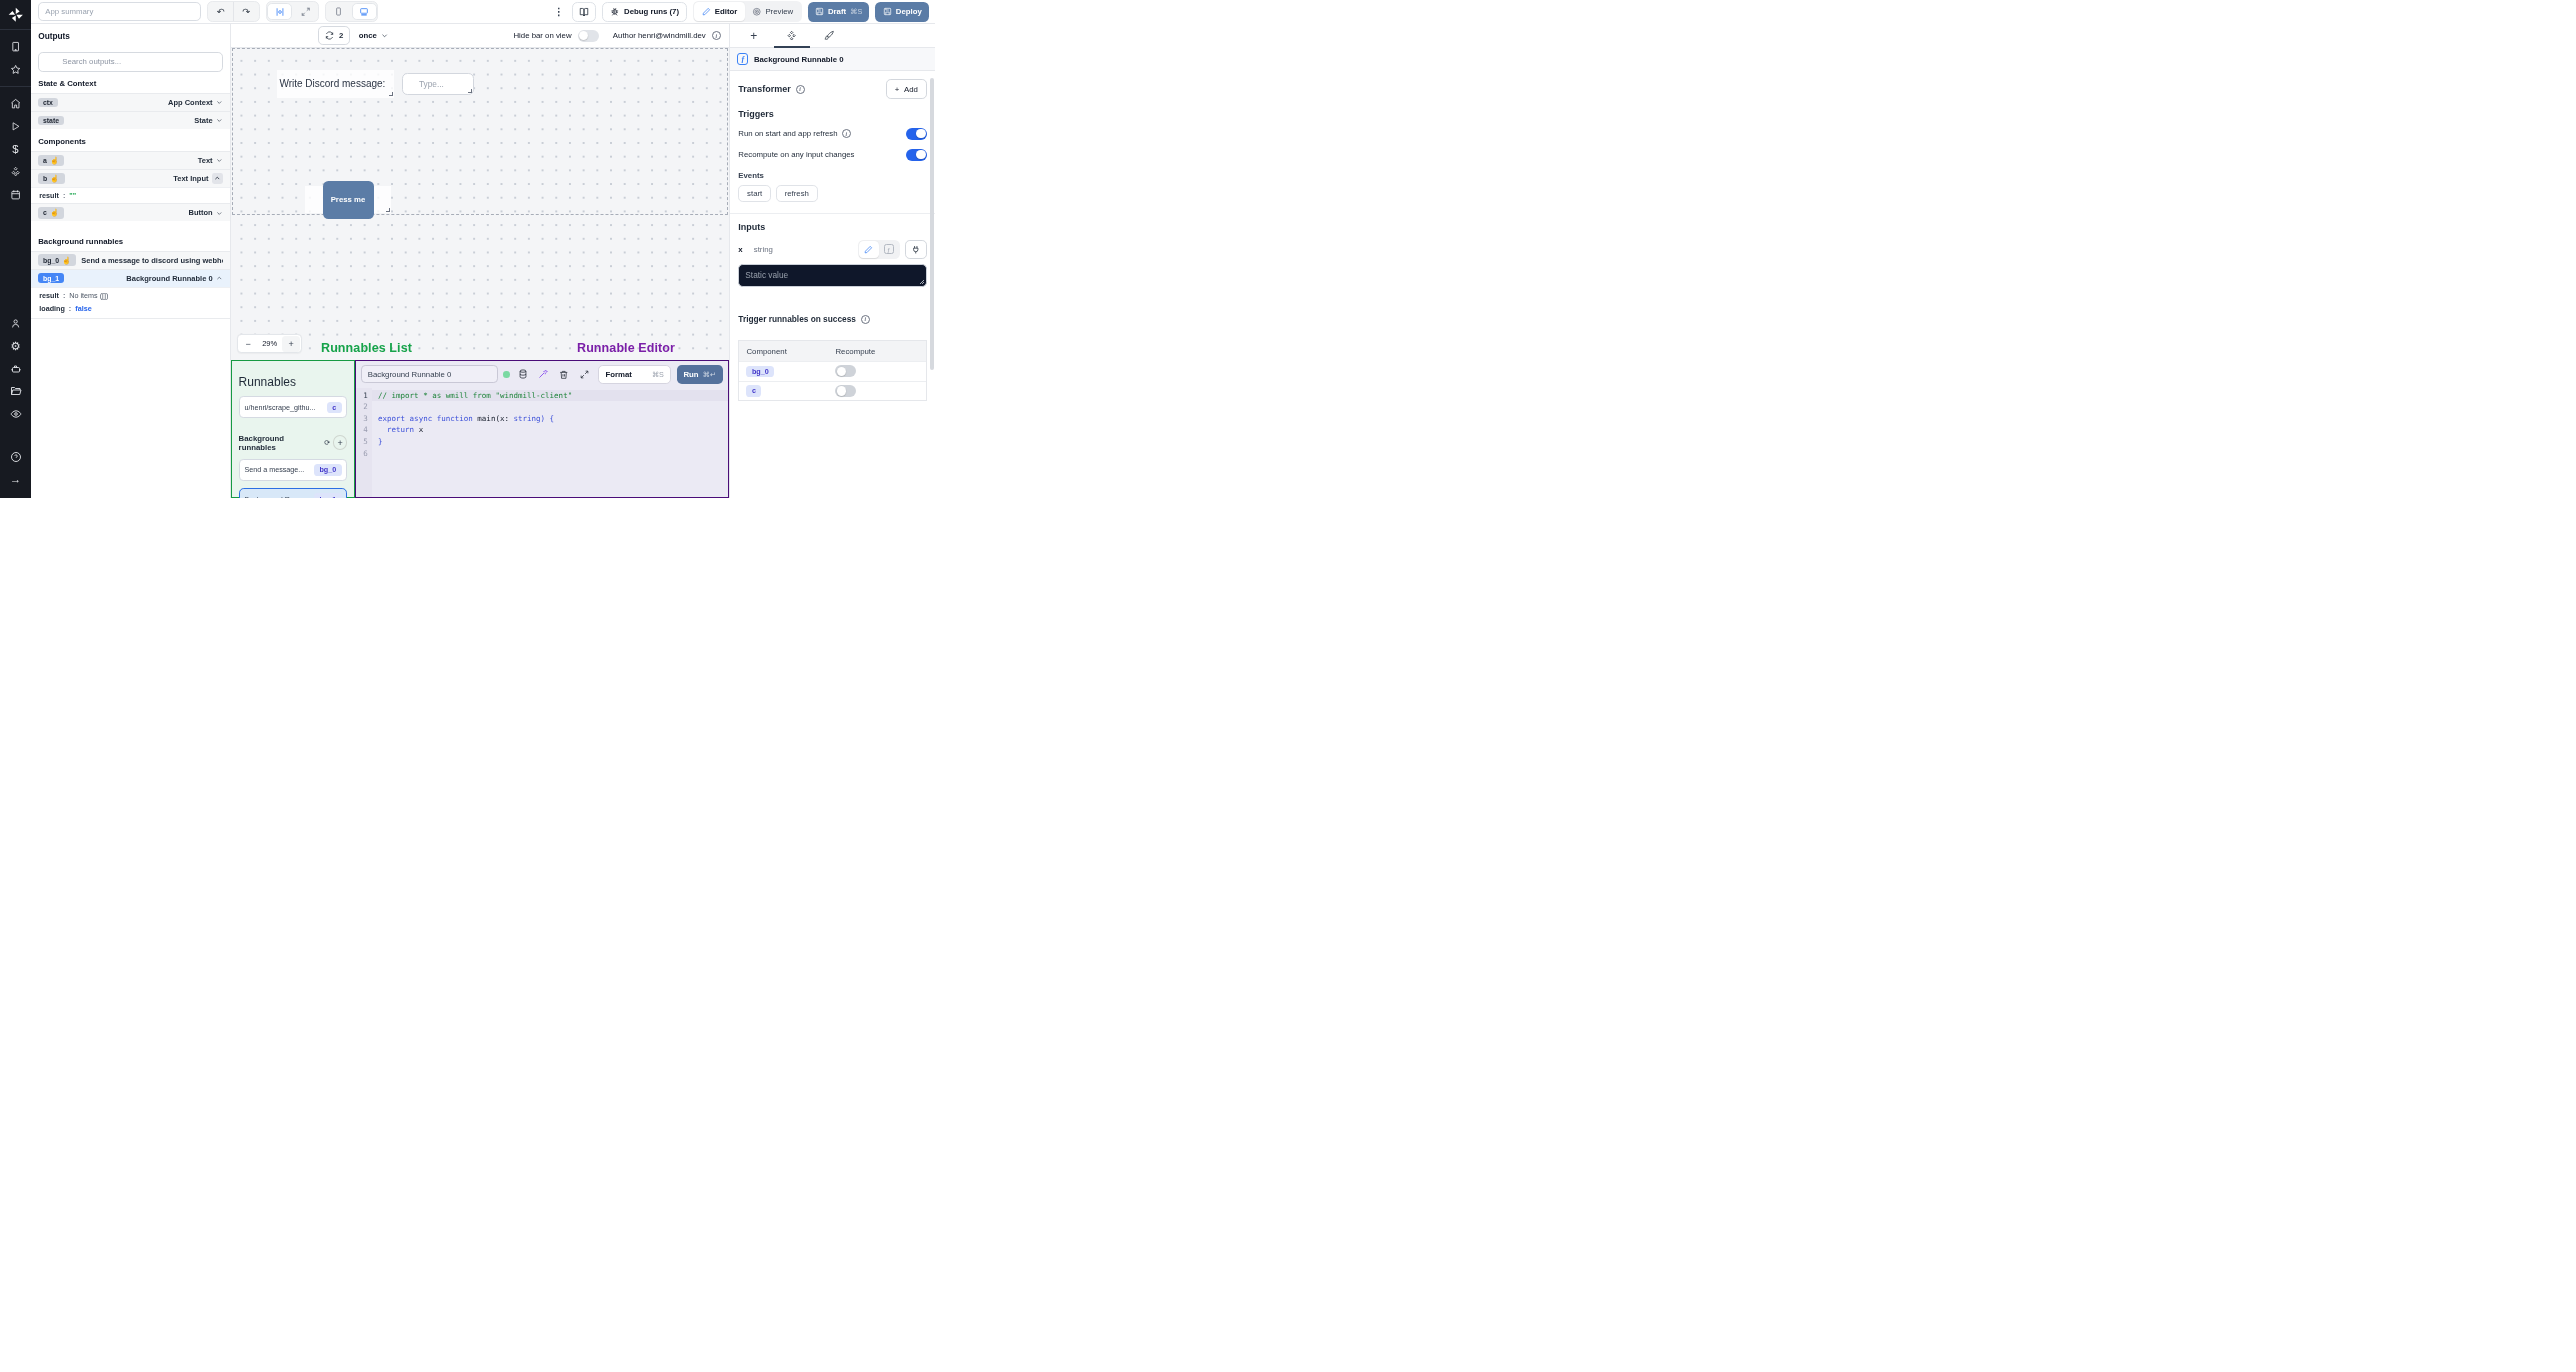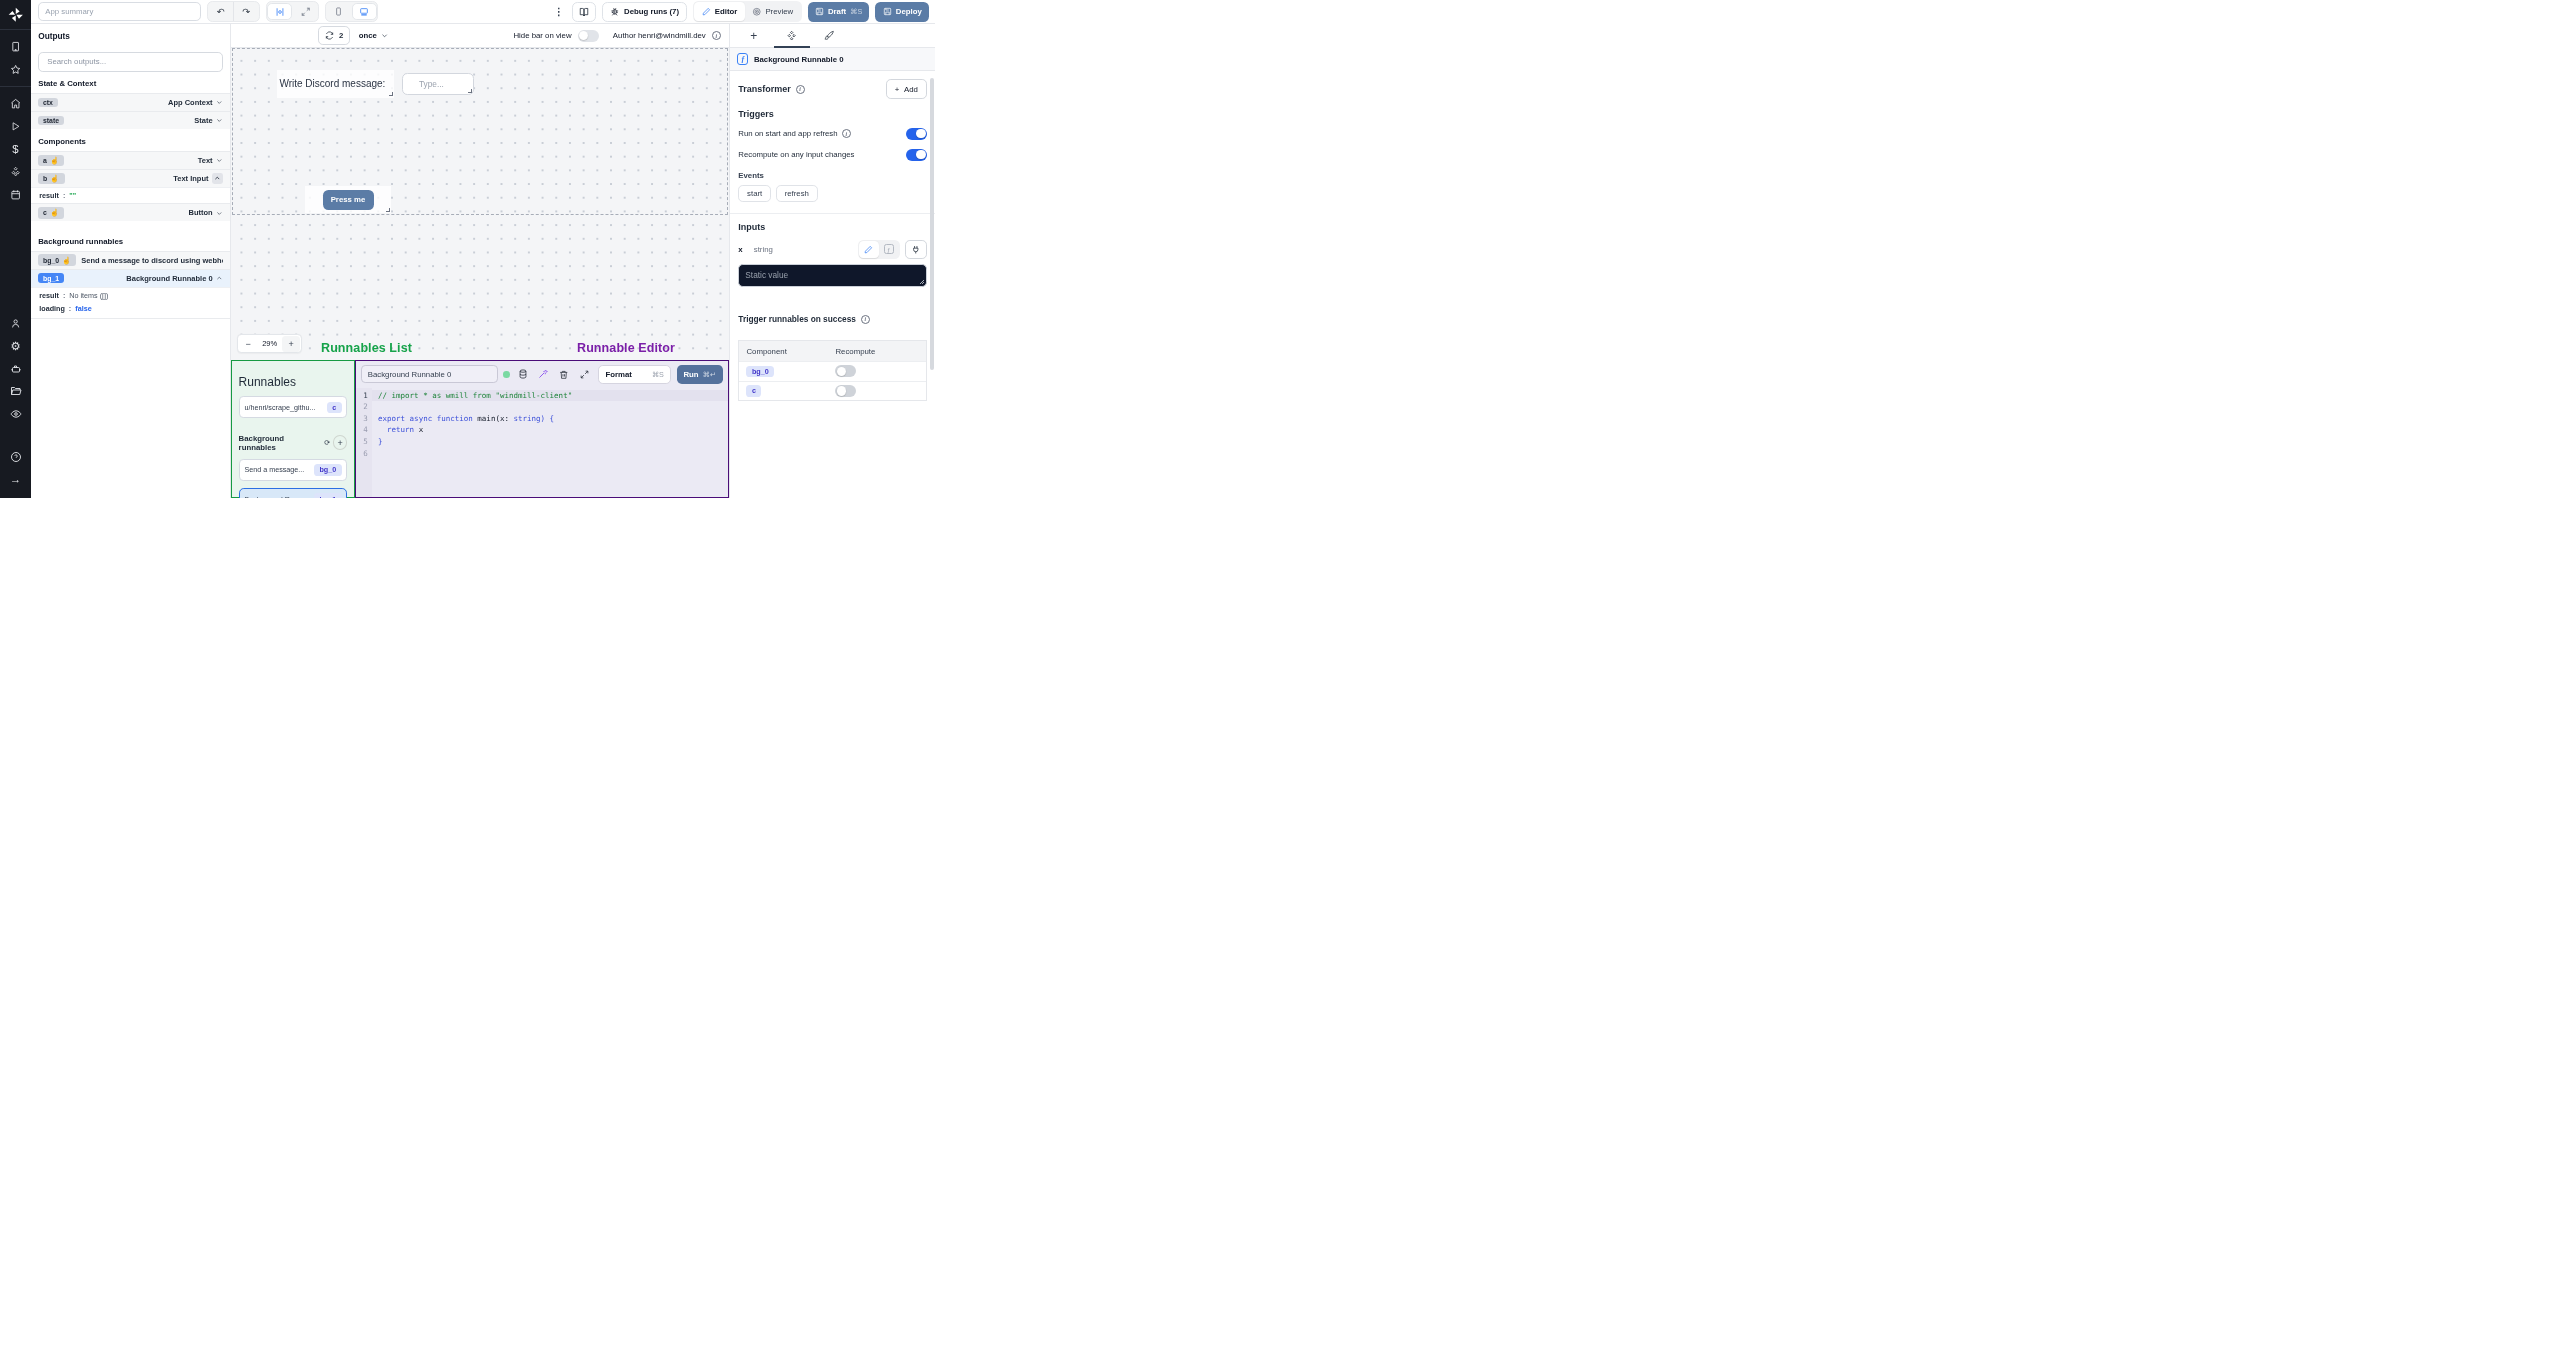--- a/index.html
+++ b/index.html
@@ -35,21 +35,21 @@
   .slatebtn { height:20px; border-radius:5.4px; background:#5b7ca6; color:#fff; display:flex; align-items:center; gap:4.2px; padding:0 7.2px; font-weight:700; cursor:pointer; }
   .slatebtn .sc { font-weight:400; color:rgba(255,255,255,.65); font-size:7.2px; }
 
   
   .content { flex:1; display:flex; min-height:0; }
 
   
   .lpanel { width:200px; background:#fff; border-right:0.6px solid #e6e8ec; flex-shrink:0; overflow:hidden; font-size:7.5px; }
   .lp-pad { padding:7.2px 7.2px 0; }
   .lp-title { font-size:8.3px; font-weight:700; color:#111827; }
-  .searchbox { margin-top:10.7px; height:19.7px; border:0.6px solid #d6dae0; border-radius:4.8px; display:flex; align-items:center; padding:0 8px; color:#8d95a3; font-size:7.8px; background:#fff; }
+  .searchbox { margin-top:10.7px; height:19.7px; border:0.6px solid #d6dae0; border-radius:4.8px; display:flex; align-items:center; padding:0 23px; color:#8d95a3; font-size:7.8px; background:#fff; }
   .lp-head { font-size:7.8px; font-weight:700; color:#111827; padding:7.8px 7.2px 4.8px; }
   .lrow { display:flex; align-items:center; height:18px; padding:0 7.2px; background:#f6f7f8; border-top:0.6px solid #e9ebee; cursor:pointer; }
   .lrow:last-of-type { border-bottom:0.6px solid #e9ebee; }
   .lrow .right { margin-left:auto; display:flex; align-items:center; gap:3.6px; font-weight:700; color:#1f2937; font-size:7.5px; }
   .pill { background:#d2d6dd; border-radius:3px; padding:1.2px 4.8px; font-weight:700; color:#232a36; font-size:6.9px; display:flex; align-items:center; gap:3.6px; }
   .pill .hand { font-weight:400; font-size:7.2px; color:#3a4150; }
   .pill.blue { background:#4486f6; color:#fff; }
   .subrow { display:flex; align-items:center; gap:4px; padding:3.6px 7.2px 3px 8.3px; background:#fff; border-top:0.6px solid #eef0f3; font-size:7.2px; }
   .subrow .k { font-weight:700; color:#1f2937; }
   .subrow .colon { color:#6b7280; font-weight:700; }
@@ -77,21 +77,21 @@
   .cbody { flex:1; position:relative; min-height:0;
     background-color:#f4f5f7;
     background-image:radial-gradient(circle,#c9ced6 0.7px,transparent 0.8px);
     background-size:13.7px 13.7px; background-position:3.6px 6px; }
   .canvas-outline { position:absolute; left:1.2px; right:1.2px; top:0; height:167px; border:0.6px dashed #a7adb8; pointer-events:none; }
   .comp { position:absolute; background:rgba(255,255,255,.8); }
   .comp .handle { position:absolute; right:1.2px; bottom:1.2px; width:4.2px; height:4.2px; border-right:1.5px solid #6b7280; border-bottom:1.5px solid #6b7280; }
   .comp-text { left:46px; top:21.5px; width:117px; height:28px; display:flex; align-items:center; padding:0 2.4px; font-size:10px; font-weight:500; color:#2b3444; }
   .comp-input { left:171px; top:25px; width:72px; height:22px; border:0.6px solid #d3d7de; border-radius:5.4px; background:#fff; display:flex; align-items:center; padding:0 16px; color:#9ca3af; font-size:8.3px; }
   .comp-btnwrap { left:74px; top:138px; width:86px; height:27.4px; display:flex; align-items:center; justify-content:center; }
-  .pressme { width:51px; height:20px; background:#5b7ca6; border-radius:5.4px; color:#fff; font-weight:700; font-size:7.8px; display:flex; align-items:center; justify-content:center; cursor:pointer; }
+  .pressme { width:51px; height:38px; background:#5b7ca6; border-radius:5.4px; color:#fff; font-weight:700; font-size:7.8px; display:flex; align-items:center; justify-content:center; cursor:pointer; }
   .zoomctl { position:absolute; left:6px; bottom:7.2px; height:18.5px; background:#fff; border:0.6px solid #e3e6ea; border-radius:4.2px; display:flex; align-items:center; padding:0 1.2px; box-shadow:0 0.6px 1.2px rgba(0,0,0,.04); }
   .zoomctl .zbtn { width:18px; height:16px; display:flex; align-items:center; justify-content:center; font-size:9px; color:#374151; cursor:pointer; border-radius:3.6px; }
   .zoomctl .zbtn.plusbg { background:#f4f5f6; }
   .zoomctl .zval { width:25px; text-align:center; color:#111827; font-size:7.5px; }
   .anno { position:absolute; font-size:12.5px; font-weight:700; letter-spacing:0.1px; }
   .anno.green { left:90px; bottom:4.8px; color:#16a34a; }
   .anno.purple { left:346px; bottom:4.8px; color:#7b1fa8; }
 
   
   .bottom { height:138px; display:flex; flex-shrink:0; }

